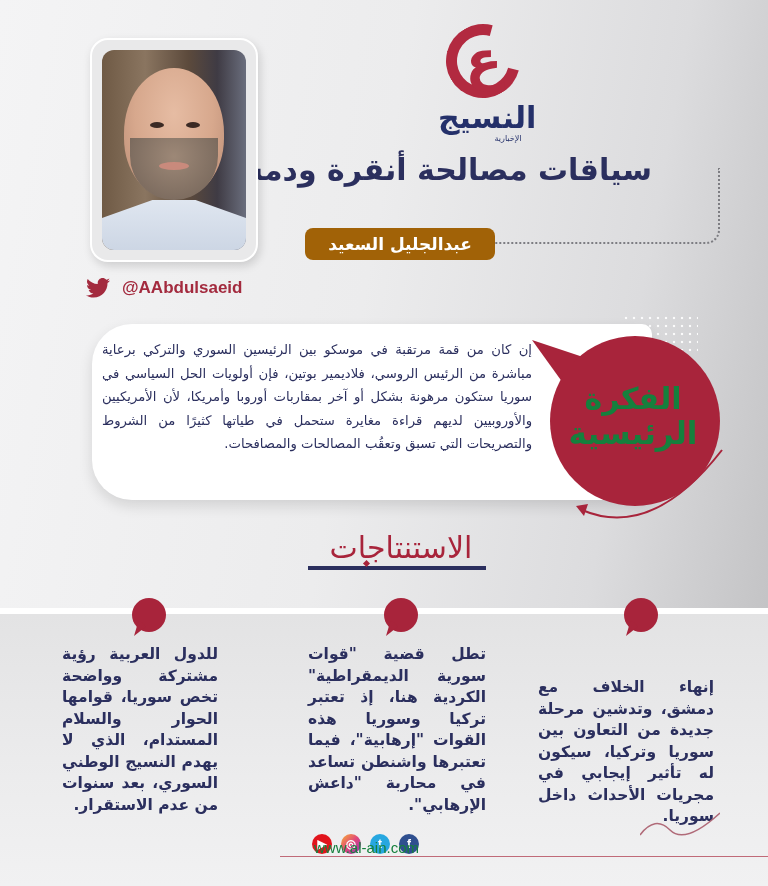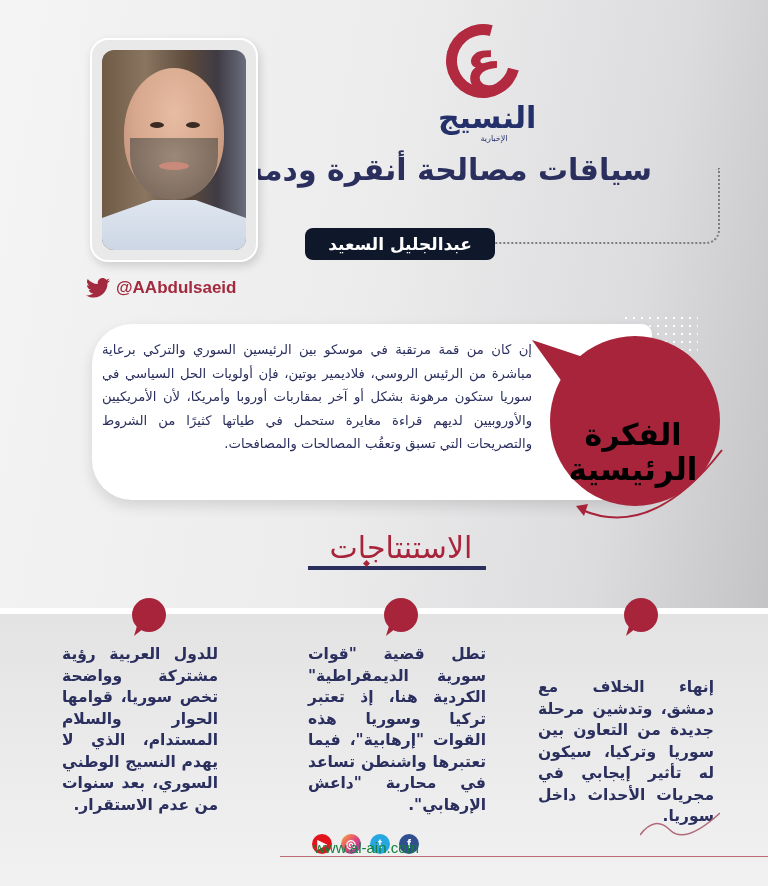--- a/index.html
+++ b/index.html
@@ -22,37 +22,37 @@
   .logo-glyph {
     position: absolute; left: 24px; top: 2px; width: 44px; height: 70px;
     color: #b22a40; font-size: 54px; font-weight: bold; text-align: center; line-height: 70px;
     font-family: "DejaVu Sans", sans-serif;
   }
   .logo-word {
     position: absolute; left: 0; top: 78px; width: 90px; text-align: center;
     color: #24306a; font-size: 30px; font-weight: bold; line-height: 32px;
   }
   .logo-sub {
-    position: absolute; left: 26px; top: 110px; width: 60px; text-align: center;
+    position: absolute; left: 40px; top: 110px; width: 60px; text-align: center;
     color: #24306a; font-size: 8px; line-height: 10px;
   }
 
   
   .title {
     right: 116px; top: 152px; font-size: 30px; font-weight: bold; color: #2b2f5e;
     direction: rtl; white-space: nowrap; letter-spacing: 0;
   }
   .dash-frame {
     left: 490px; top: 168px; width: 230px; height: 76px;
     border-right: 2px dotted #7d7d82; border-bottom: 2px dotted #7d7d82;
     border-bottom-right-radius: 14px;
   }
   .author-pill {
     left: 305px; top: 228px; width: 190px; height: 32px; border-radius: 8px;
-    background: #0f172a; color: #fff; font-size: 17px; font-weight: bold;
+    background: #a16207; color: #fff; font-size: 17px; font-weight: bold;
     text-align: center; line-height: 32px; direction: rtl;
   }
 
   
   .photo-frame {
     left: 90px; top: 38px; width: 168px; height: 224px; border-radius: 18px;
     background: #e9e9ea; border: 2px solid #fff; box-shadow: 2px 4px 10px rgba(0,0,0,0.15);
   }
   .photo {
     position: absolute; left: 10px; top: 10px; width: 144px; height: 200px; border-radius: 12px;
@@ -70,21 +70,21 @@
   .mouth {
     position: absolute; left: 57px; top: 112px; width: 30px; height: 8px; border-radius: 50%; background: #c98a7c;
   }
   .eye { position: absolute; top: 72px; width: 14px; height: 6px; border-radius: 50%; background: #3b2a24; }
   .shirt {
     position: absolute; left: 0; top: 150px; width: 144px; height: 60px;
     background: linear-gradient(180deg, #dfe6f0 0%, #c9d3e2 100%);
     clip-path: polygon(0 30%, 35% 0, 65% 0, 100% 30%, 100% 100%, 0 100%);
   }
   .twitter {
-    left: 86px; top: 276px; height: 24px; display: flex; align-items: center; gap: 6px;
+    left: 86px; top: 276px; height: 24px; display: flex; align-items: center; gap: 12px;
   }
   .twitter-handle { color: #a32a3e; font-size: 17px; font-weight: bold; font-family: "Liberation Sans", sans-serif; }
 
   
   .idea-box {
     left: 92px; top: 324px; width: 560px; height: 176px;
     background: #ffffff; border-radius: 40px 10px 10px 40px;
     box-shadow: 0 6px 14px rgba(0,0,0,0.12);
   }
   .idea-text {
@@ -97,21 +97,21 @@
     background-size: 8px 8px;
   }
   .idea-circle {
     left: 550px; top: 336px; width: 170px; height: 170px; border-radius: 50%; background: #a8243b;
   }
   .idea-point {
     left: 532px; top: 340px; width: 60px; height: 50px; background: #a8243b;
     clip-path: polygon(0 0, 100% 40%, 60% 100%);
   }
   .idea-label {
-    left: 566px; top: 380px; width: 134px; text-align: center; color: #000000; direction: rtl; margin-top: 36px;
+    left: 566px; top: 380px; width: 134px; text-align: center; color: #15803d; direction: rtl;
   }
   .idea-label .l1 { display:block; font-size: 30px; font-weight: bold; line-height: 38px; }
   .idea-label .l2 { display:block; font-size: 31px; font-weight: bold; line-height: 30px; }
   .arc {
     left: 572px; top: 440px; width: 160px; height: 90px;
   }
 
   
   .concl-title {
     left: 310px; top: 530px; width: 182px; text-align: center; direction: rtl;

